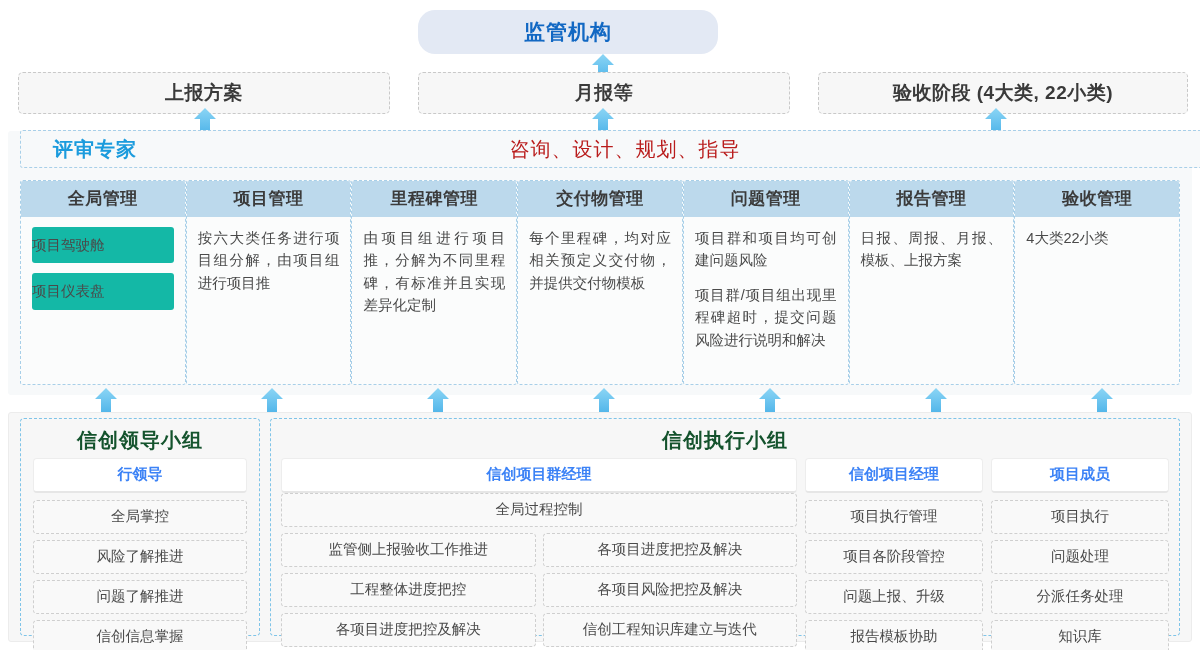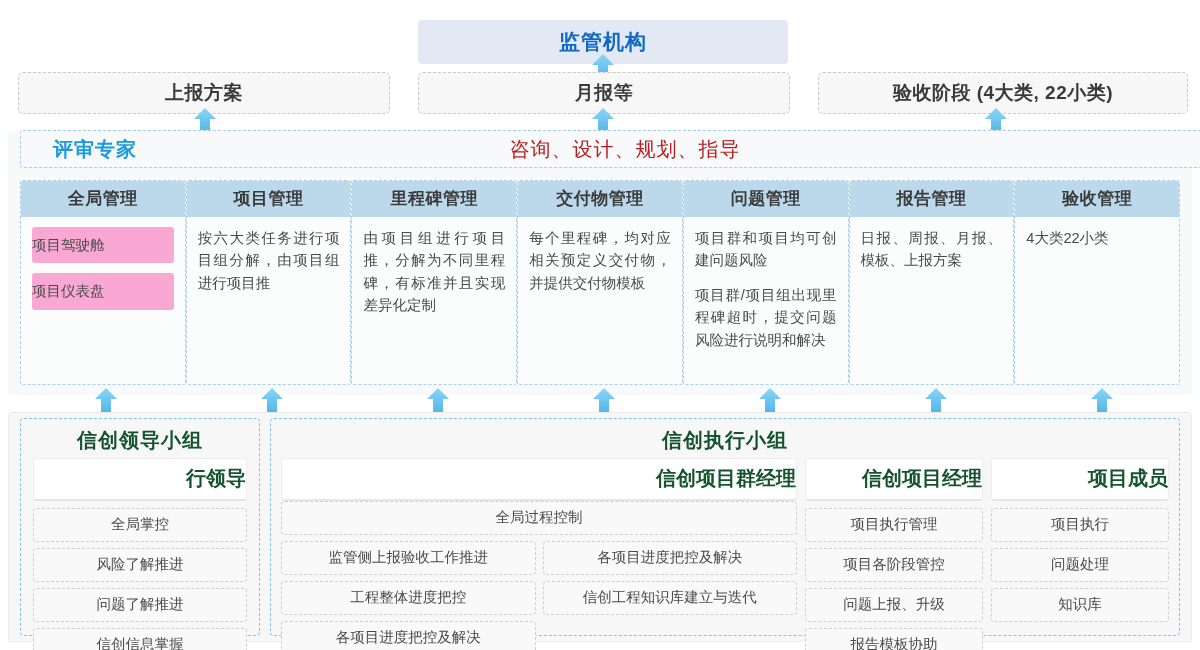--- a/index.html
+++ b/index.html
@@ -93,21 +93,21 @@
     padding:10px 11px 8px;
     font-size:14.5px;
     line-height:1.55;
     color:#4a4a4a;
     text-align:justify;
     text-align-last:left;
   }
   .card-body p{margin:0 0 12px;}
   .card-body p:last-child{margin-bottom:0;}
   .chip{
-    background:#f9a8d4;
+    background:#14b8a6;
     border-radius:3px;
     text-align:center;
     font-size:14.5px;
     color:#4a4a4a;
     padding:7px 0;
     margin-bottom:10px;
   }
   .card-body.plain{text-align:left;}
 
   
@@ -129,45 +129,45 @@
   .group-title{
     color:#14532d;font-weight:bold;font-size:20px;
     text-align:center;letter-spacing:1px;
     padding-top:8px;
   }
   .role-head{
     background:#ffffff;
     border:1px solid #ededed;
     border-bottom:2px solid #e6e6e6;
     border-radius:4px;
-    text-align:right;
+    text-align:center;
     font-weight:bold;
-    font-size:20px;
-    color:#14532d;
+    font-size:15px;
+    color:#3b82f6;
     padding:6px 0 7px;
     box-sizing:border-box;
   }
   .item{
     border:1px dashed #cfcfcf;
     border-radius:4px;
     background:#f9f9f9;
     text-align:center;
     font-size:14.5px;
     color:#4a4a4a;
     padding:6px 0 7px;
     box-sizing:border-box;
   }
   .col{display:flex;flex-direction:column;gap:6px;}
 </style>
 </head>
 <body>
 
 <div class="page">
 
-  <div class="top-box" style="left:418px;top:20px;width:370px;height:44px;">
+  <div class="top-box" style="left:418px;top:10px;width:300px;height:44px;border-radius:17px;">
     <span>监管机构</span>
   </div>
 
   <div class="arrow" style="left:592px;top:54px;">
     <svg viewBox="0 0 22 26">
         <defs>
           <linearGradient id="ag1" x1="0" y1="1" x2="0" y2="0">
             <stop offset="0" stop-color="#4fb4e9"></stop>
             <stop offset="1" stop-color="#8bd5f5"></stop>
           </linearGradient>
@@ -336,40 +336,42 @@
         <div class="role-head">信创项目群经理</div>
         <div class="item" style="">全局过程控制</div>
         <div style="display:flex;gap:7px;margin-top:6px;">
           <div class="col" style="flex:1 1 0;">
             <div class="item">监管侧上报验收工作推进</div>
             <div class="item">工程整体进度把控</div>
             <div class="item">各项目进度把控及解决</div>
           </div>
           <div class="col" style="flex:1 1 0;">
             <div class="item">各项目进度把控及解决</div>
+            <div class="item">各项目风险把控及解决</div>
             <div class="item">信创工程知识库建立与迭代</div>
           </div>
         </div>
       </div>
 
       <div style="flex:1 1 0;">
         <div class="role-head">信创项目经理</div>
         <div class="col" style="margin-top:7px;">
           <div class="item">项目执行管理</div>
           <div class="item">项目各阶段管控</div>
           <div class="item">问题上报、升级</div>
           <div class="item">报告模板协助</div>
         </div>
       </div>
 
       <div style="flex:1 1 0;">
         <div class="role-head">项目成员</div>
         <div class="col" style="margin-top:7px;">
           <div class="item">项目执行</div>
           <div class="item">问题处理</div>
+          <div class="item">分派任务处理</div>
           <div class="item">知识库</div>
         </div>
       </div>
 
     </div>
   </div>
 
 </div>
 
 </body></html>

